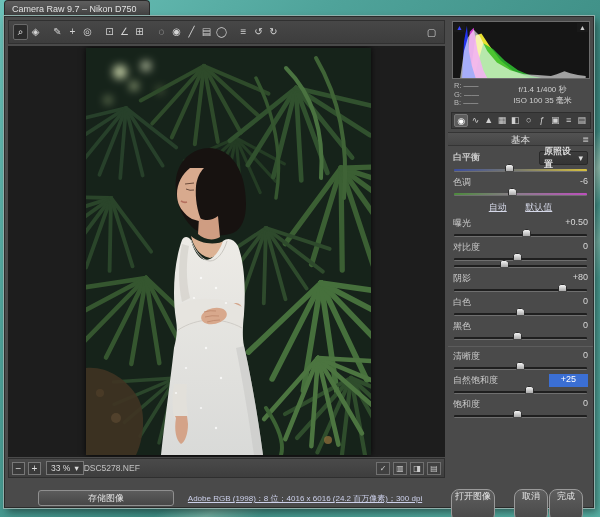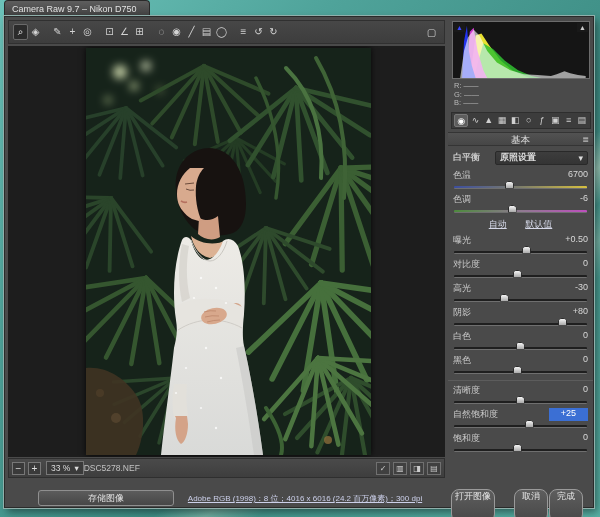--- a/index.html
+++ b/index.html
@@ -51,21 +51,21 @@
   .tabstrip { display:flex; align-items:center; gap:1px; margin:4px 2px 0 3px; background:#3c3c3c; border:1px solid #2e2e2e; padding:1px 2px; }
   .ptab { flex:1; height:13px; text-align:center; font-size:9px; line-height:13px; color:#d0d0d0; border-radius:2px; }
   .ptab.sel { background:#5d5d5d; border:1px solid #777; color:#fff; }
   .panel-header { position:relative; margin-top:3px; height:14px; text-align:center; font-size:9.5px; line-height:14px; color:#e0e0e0;
     border-top:1px solid #343434; border-bottom:1px solid #343434; background:linear-gradient(#525252,#464646); }
   .pmenu { position:absolute; right:4px; top:0; color:#bdbdbd; font-size:8px; }
   .pbody { padding:5px 5px 0 5px; }
   .wb-row { display:flex; align-items:center; margin-bottom:4px;font-weight:bold; }
   .wb-label { width:42px; color:#c9c9c9; }
   .wb-select { flex:1; height:14px; border:1px solid #292929; background:linear-gradient(#3d3d3d,#343434);
-    display:flex; align-items:center; justify-content:space-between; padding:0 4px; color:#ddd; border-radius:2px; }
+    display:flex; align-items:center; justify-content:space-between; padding:0 4px; color:#ddd; border-radius:2px;margin-left:44px; }
   .srow { display:flex; justify-content:space-between; margin-top:3px; }
   .slabel { color:#c9c9c9; } .sval { color:#d8d8d8; }
   .sval.hl { background:#3b6fd4; color:#fff; padding:0 12px; }
   .strack { position:relative; height:3px; background:#1f1f1f; border-bottom:1px solid #6f6f6f; margin:4px 1px 4px 1px; border-radius:1px; }
   .strack.temp { background:linear-gradient(to right,#3c4e9e,#7e7e6a,#d6c040); }
   .strack.tint { background:linear-gradient(to right,#4d8a3d,#8f7a90,#bd4fbd); }
   .thumb { position:absolute; top:-5px; width:9px; height:8px; margin-left:-5px;
     background:linear-gradient(#f4f4f4,#aaa); border:1px solid #2a2a2a;
     clip-path:polygon(50% 0,100% 45%,100% 100%,0 100%,0 45%); }
   .auto-row { text-align:center; margin:5px 0 2px 0; }
@@ -231,20 +231,24 @@
         </svg>
         <span class="clipL">▲</span>
         <span class="clipR">▲</span>
       </div>
       <div class="histo-info">
         <div class="rgbcol">
           <div>R: ——</div>
           <div>G: ——</div>
           <div>B: ——</div>
         </div>
+        <div class="expcol">
+          <div>f/1.4  1/400 秒</div>
+          <div>ISO 100  35 毫米</div>
+        </div>
       </div>
       <div class="tabstrip">
         <span class="ptab sel">◉</span>
         <span class="ptab">∿</span>
         <span class="ptab">▲</span>
         <span class="ptab">▦</span>
         <span class="ptab">◧</span>
         <span class="ptab">○</span>
         <span class="ptab">ƒ</span>
         <span class="ptab">▣</span>
@@ -257,24 +261,20 @@
       </div>
       <div class="pbody">
         <div class="wb-row">
           <span class="wb-label">白平衡</span>
           <span class="wb-select">
             <span>原照设置</span>
             <span>▾</span>
           </span>
         </div>
 
-        <div class="srow">
-            <span class="slabel">色温</span>
-            <span class="sval">6700</span>
-          </div>
         <div class="strack temp">
             <span class="thumb" style="left:42%"></span>
           </div>
 
         <div class="srow">
             <span class="slabel">色调</span>
             <span class="sval">-6</span>
           </div>
         <div class="strack tint">
             <span class="thumb" style="left:44%"></span>
@@ -294,24 +294,20 @@
           </div>
 
         <div class="srow">
             <span class="slabel">对比度</span>
             <span class="sval">0</span>
           </div>
         <div class="strack">
             <span class="thumb" style="left:48%"></span>
           </div>
 
-        <div class="srow">
-            <span class="slabel">高光</span>
-            <span class="sval">-30</span>
-          </div>
         <div class="strack">
             <span class="thumb" style="left:38%"></span>
           </div>
 
         <div class="srow">
             <span class="slabel">阴影</span>
             <span class="sval">+80</span>
           </div>
         <div class="strack">
             <span class="thumb" style="left:82%"></span>

